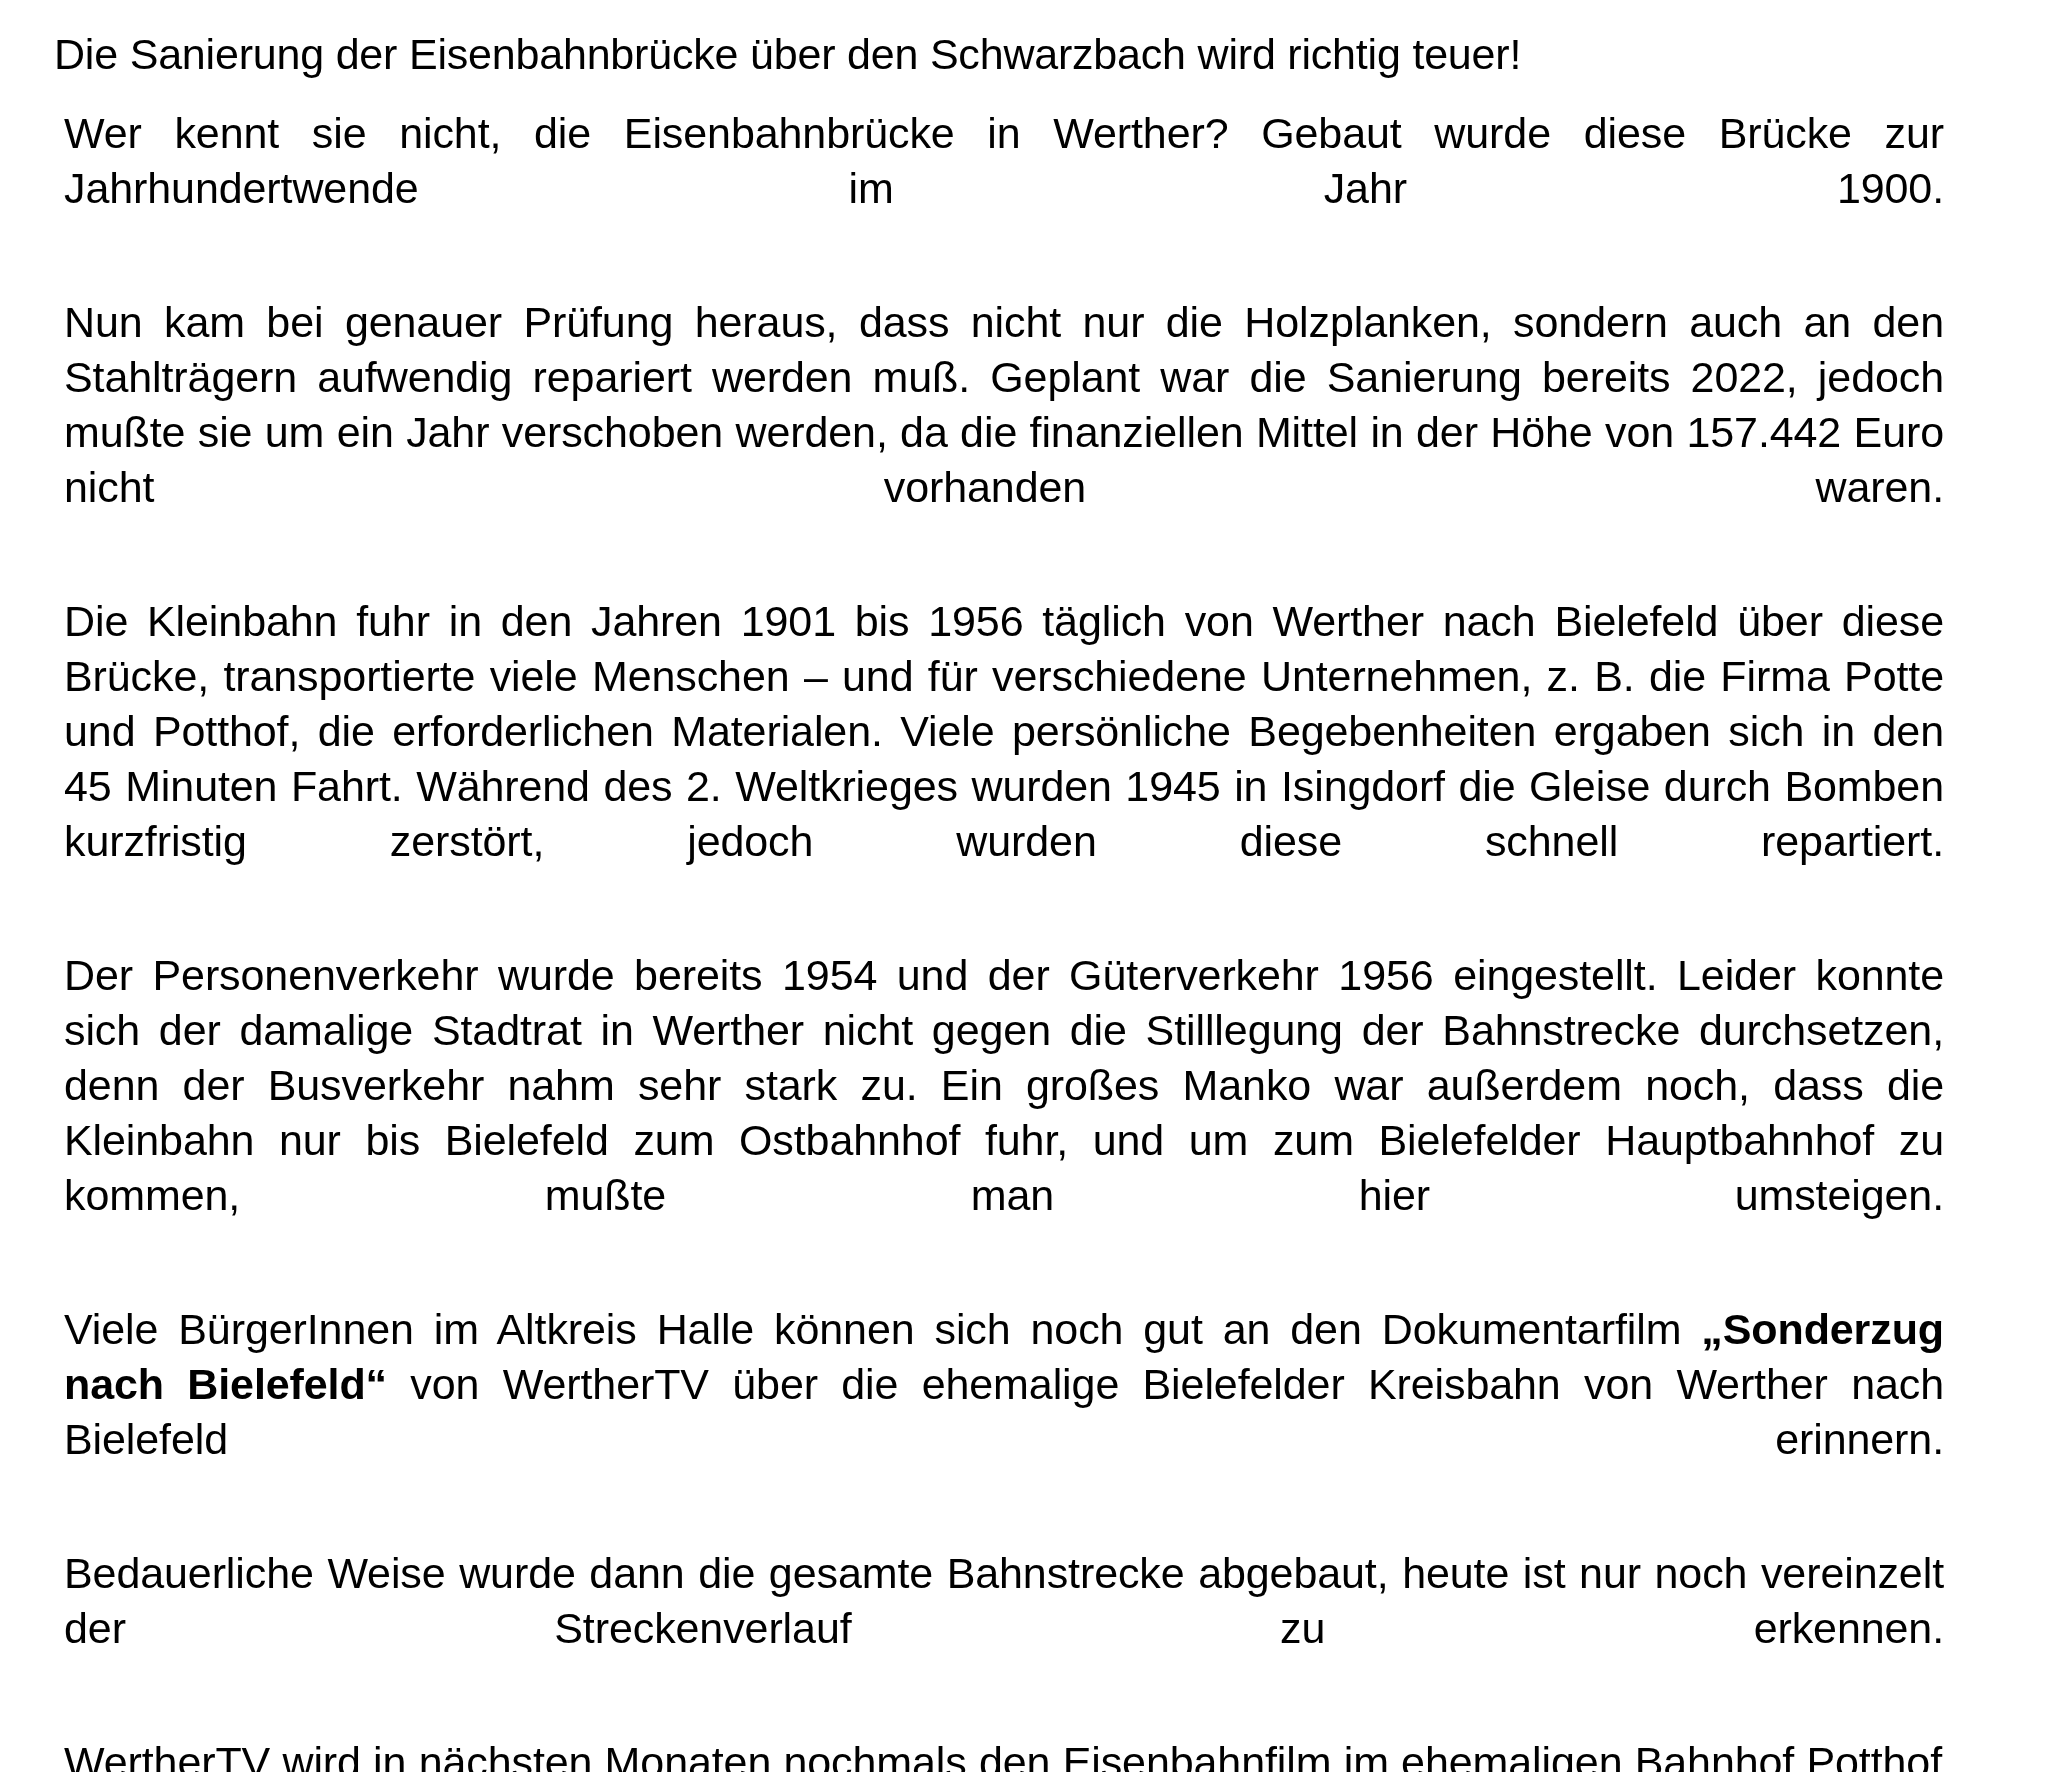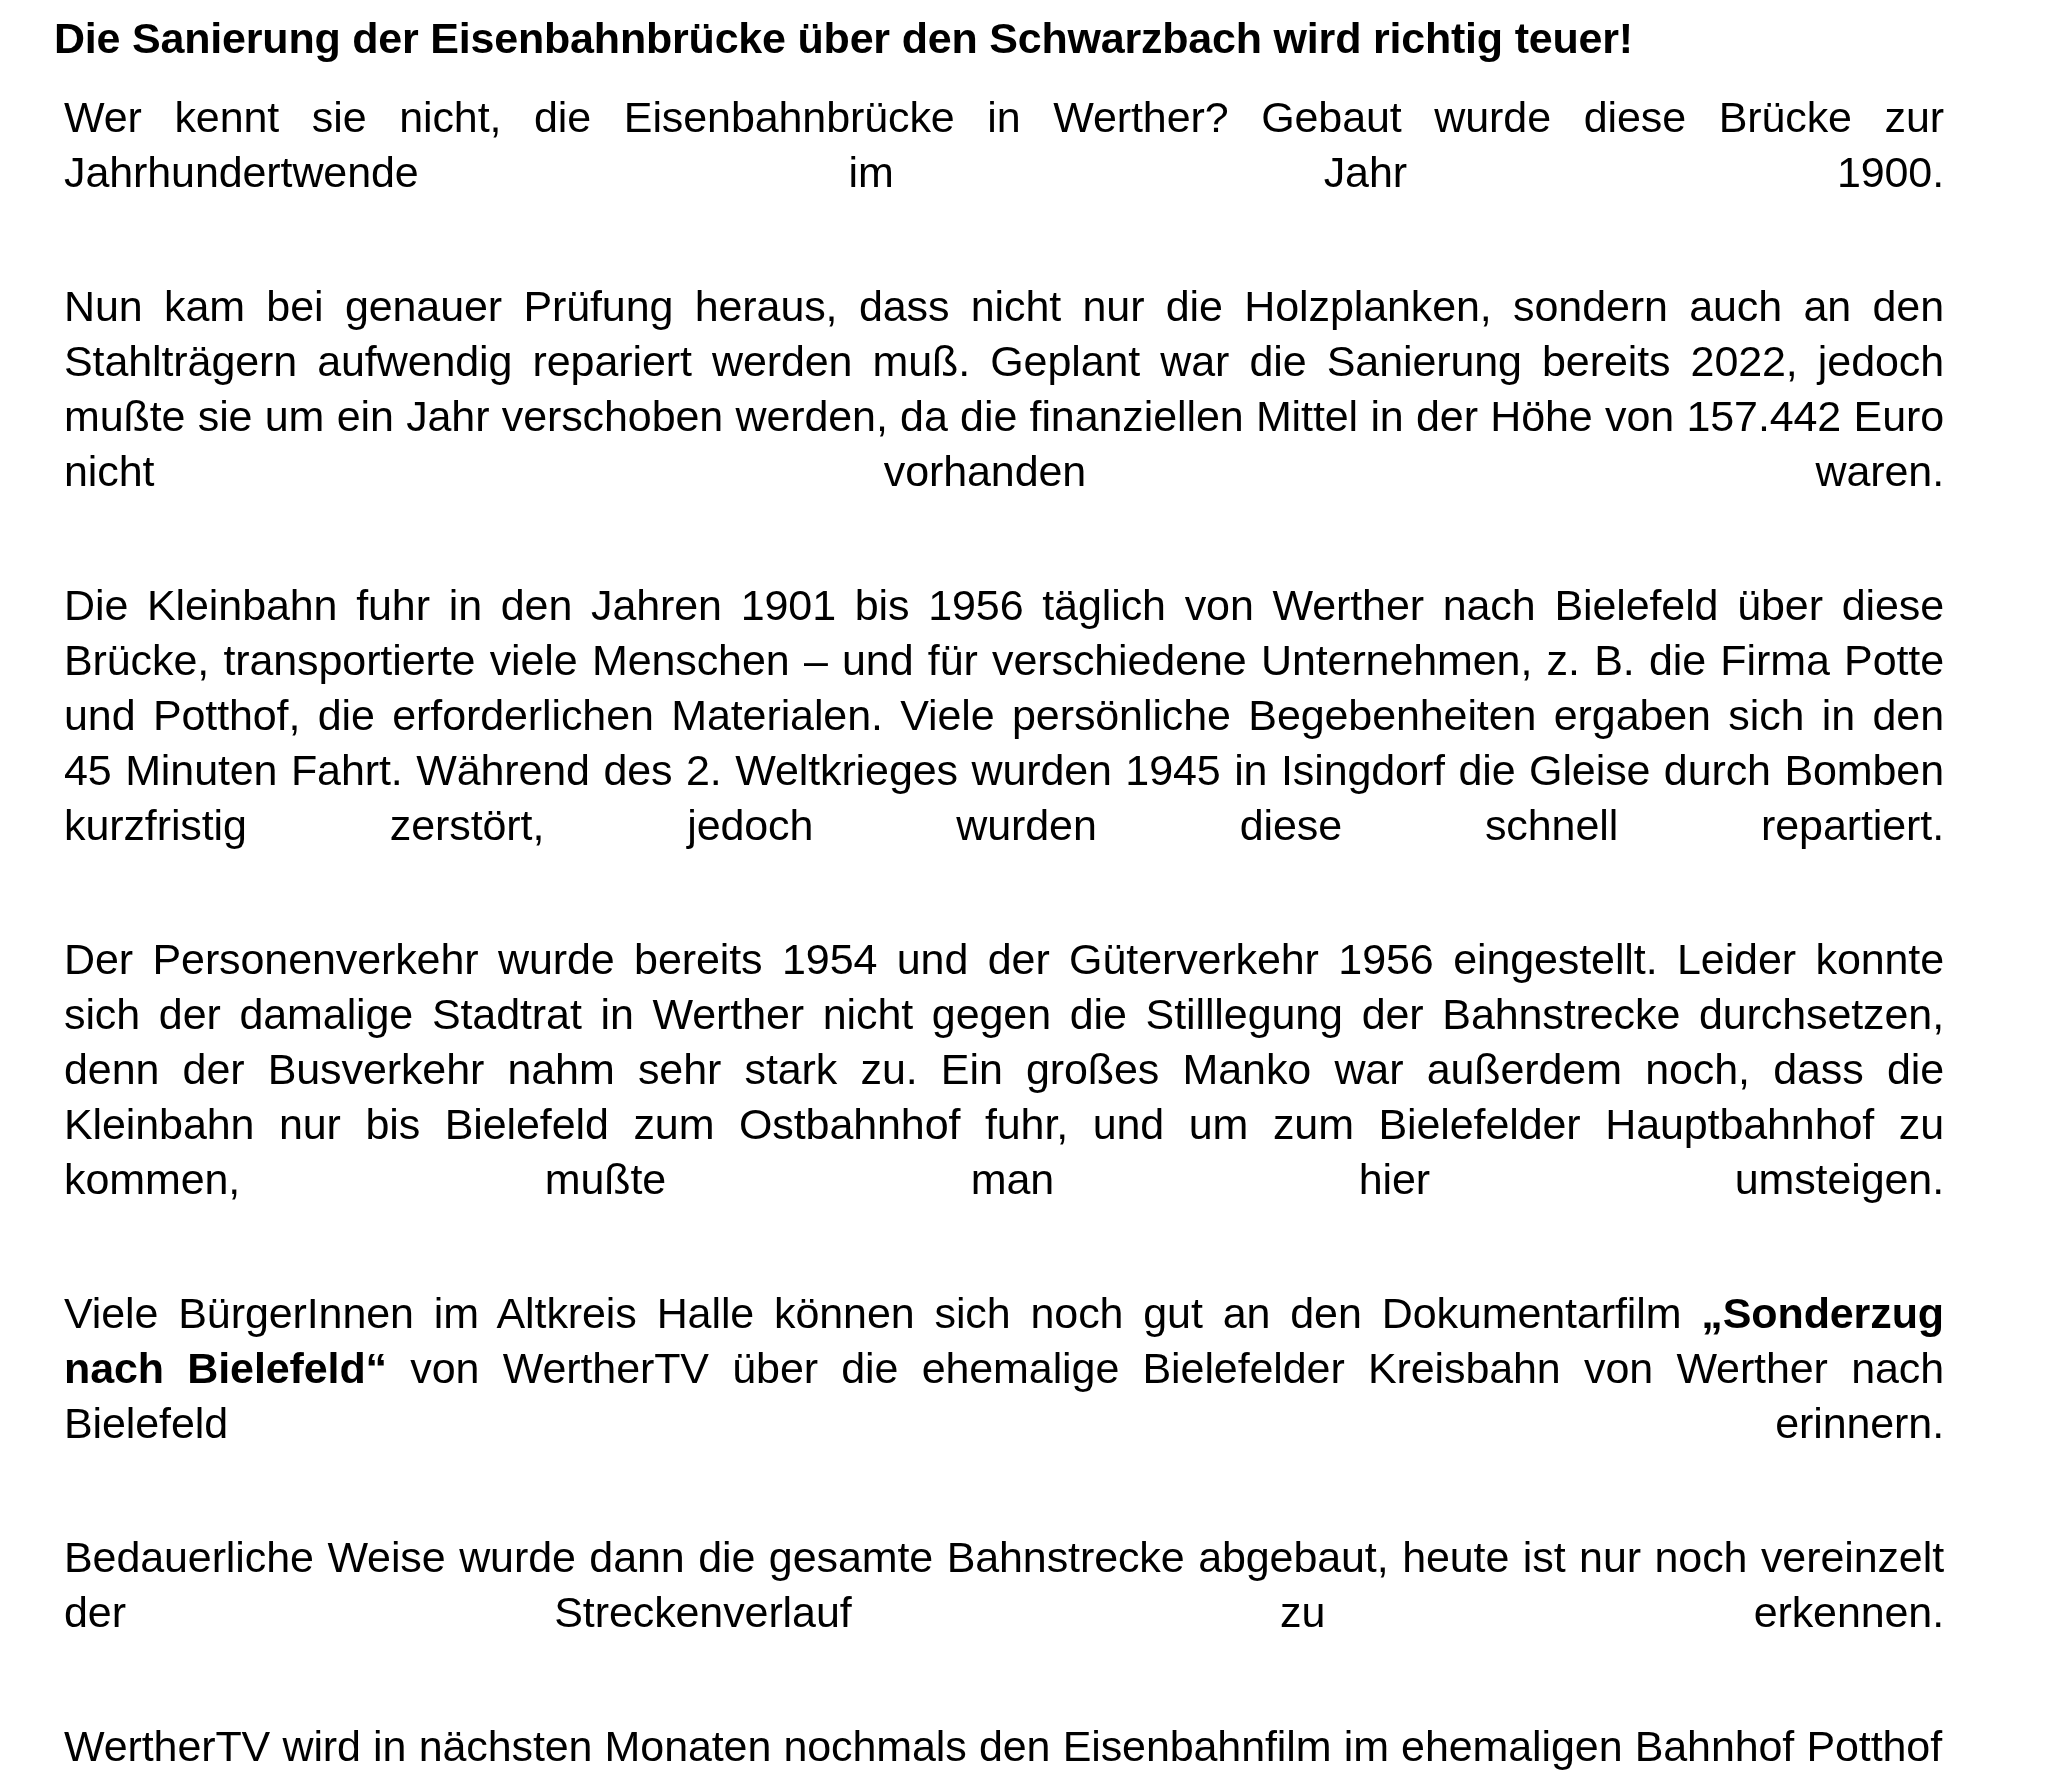--- a/index.html
+++ b/index.html
@@ -19,25 +19,25 @@
 
   #article {
     position: absolute;
     left: 54px;
     top: 0;
     width: 1900px;
   }
 
   .doc-title {
     font-size: 43px;
-    font-weight: bold;
+    font-weight: normal;
     line-height: 55px;
     letter-spacing: -0.2px;
     margin: 0;
-    padding-top: 11px;
+    padding-top: 27px;
     text-align: left;
     white-space: nowrap;
   }
 
   .para {
     font-size: 43px;
     font-weight: normal;
     line-height: 55px;
     letter-spacing: -0.1px;
     text-align: justify;

